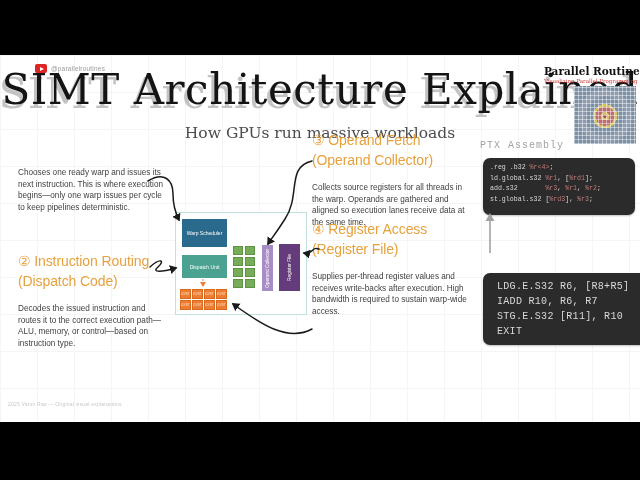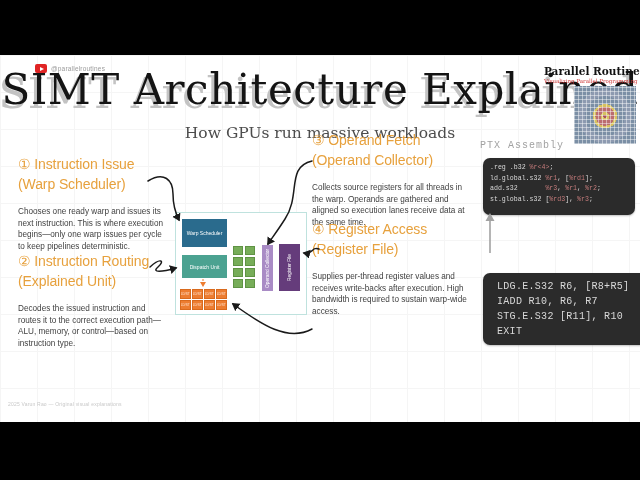--- a/index.html
+++ b/index.html
@@ -86,25 +86,24 @@
   <div class="title">SIMT Architecture Explained</div>
   <div class="subtitle">How GPUs run massive workloads</div>
 
   <div class="brand">
     <div class="brand-name">Parallel Routines</div>
     <div class="brand-tag">Visualizing Parallel Programming</div>
   </div>
   <div class="logo"></div>
 
   <div class="note" id="note0">
-    <div class="note-h">① Instruction Issue (Warp Scheduler)</div>
     <div class="note-b">Chooses one ready warp and issues its next instruction. This is where execution begins—only one warp issues per cycle to keep pipelines deterministic.</div>
   </div>
   <div class="note" id="note1">
-    <div class="note-h">② Instruction Routing (Explained Unit)</div>
+    <div class="note-h">② Instruction Routing (Dispatch Code)</div>
     <div class="note-b">Decodes the issued instruction and routes it to the correct execution path—ALU, memory, or control—based on instruction type.</div>
   </div>
   <div class="note" id="note2">
     <div class="note-h">③ Operand Fetch (Operand Collector)</div>
     <div class="note-b">Collects source registers for all threads in the warp. Operands are gathered and aligned so execution lanes receive data at the same time.</div>
   </div>
   <div class="note" id="note3">
     <div class="note-h">④ Register Access (Register File)</div>
     <div class="note-b">Supplies per-thread register values and receives write-backs after execution. High bandwidth is required to sustain warp-wide access.</div>
   </div>

